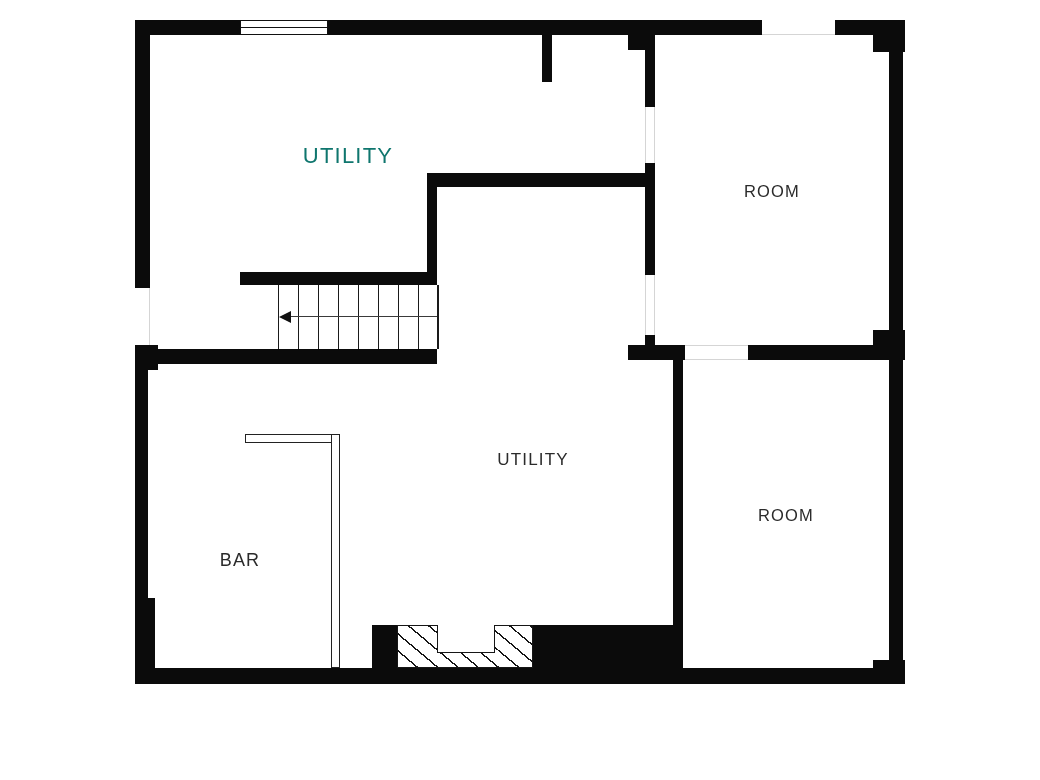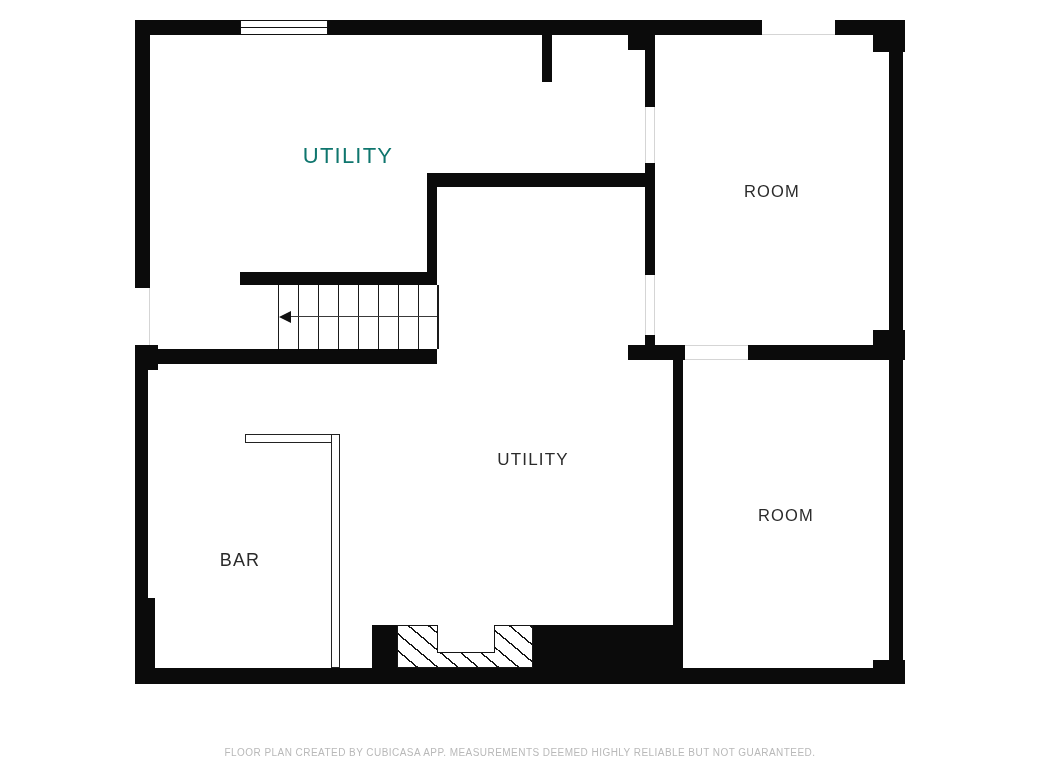--- a/index.html
+++ b/index.html
@@ -100,21 +100,20 @@
 </style>
 </head>
 <body>
 
 <div id="plan">
   <div class="room-label" style="left: 348px; top: 156px; font-size: 22px; color: #0f766e;">UTILITY</div>
   <div class="room-label" style="left: 772px; top: 191px; font-size: 16.5px; color: rgb(43, 43, 43);">ROOM</div>
   <div class="room-label" style="left: 533px; top: 460px; font-size: 17px; color: rgb(43, 43, 43);">UTILITY</div>
   <div class="room-label" style="left: 240px; top: 560px; font-size: 18px; color: rgb(43, 43, 43);">BAR</div>
   <div class="room-label" style="left: 786px; top: 515px; font-size: 16.5px; color: rgb(43, 43, 43);">ROOM</div>
-  <div class="footer-note" style="color: rgb(185, 185, 185);">FLOOR PLAN CREATED BY CUBICASA APP. MEASUREMENTS DEEMED HIGHLY RELIABLE BUT NOT GUARANTEED.</div>
 <div class="wall" style="left: 135px; top: 20px; width: 105px; height: 15px; background: rgb(11, 11, 11);"></div>
     <div class="wall" style="left: 328px; top: 20px; width: 434px; height: 15px; background: rgb(11, 11, 11);"></div>
     <div class="wall" style="left: 835px; top: 20px; width: 70px; height: 15px; background: rgb(11, 11, 11);"></div>
     <div class="wall" style="left: 873px; top: 32px; width: 32px; height: 20px; background: rgb(11, 11, 11);"></div>
     <div class="wall" style="left: 889px; top: 52px; width: 14px; height: 278px; background: rgb(11, 11, 11);"></div>
     <div class="wall" style="left: 873px; top: 330px; width: 32px; height: 30px; background: rgb(11, 11, 11);"></div>
     <div class="wall" style="left: 889px; top: 360px; width: 14px; height: 300px; background: rgb(11, 11, 11);"></div>
     <div class="wall" style="left: 873px; top: 660px; width: 32px; height: 24px; background: rgb(11, 11, 11);"></div>
     <div class="wall" style="left: 135px; top: 668px; width: 770px; height: 16px; background: rgb(11, 11, 11);"></div>
     <div class="wall" style="left: 135px; top: 20px; width: 15px; height: 268px; background: rgb(11, 11, 11);"></div>

